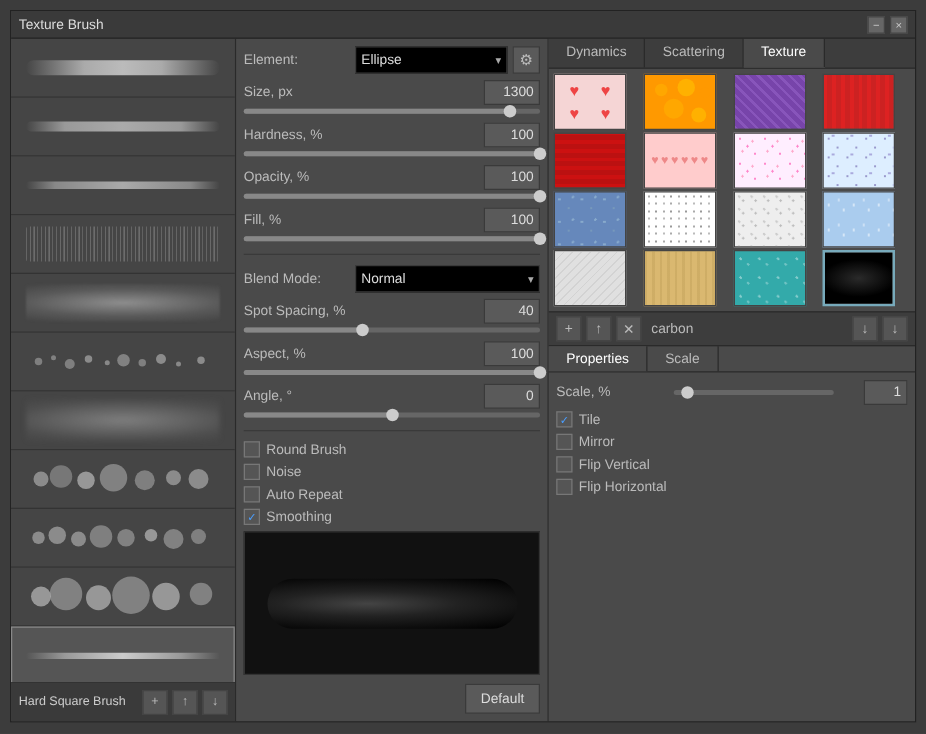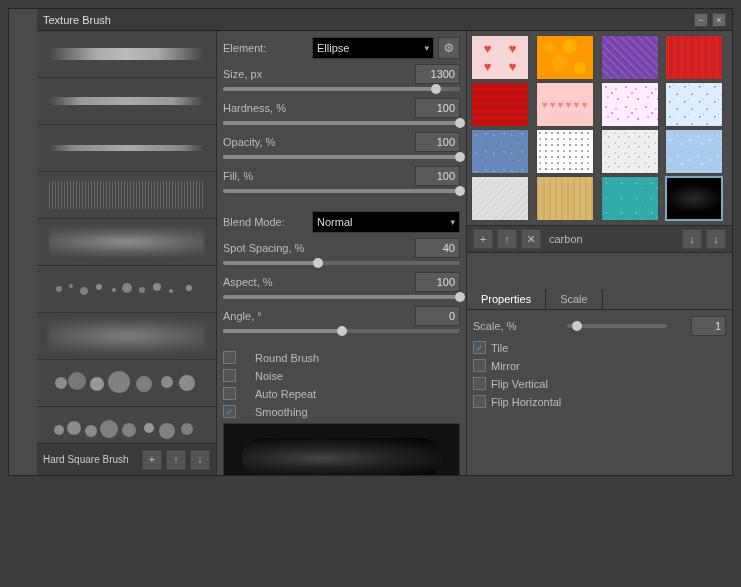--- a/index.html
+++ b/index.html
@@ -11,26 +11,25 @@
       width: 741px;
       height: 587px;
       overflow: hidden;
     }
 
     .main-window {
       position: absolute;
       top: 8px;
       left: 8px;
       width: 725px;
-      height: 468px;
+      height: 570px;
       background: #4a4a4a;
       border: 1px solid #222;
       display: flex;
       flex-direction: column;
-      padding-left: 28px;
     }
 
     .title-bar {
       background: #3a3a3a;
       height: 22px;
       display: flex;
       align-items: center;
       justify-content: space-between;
       padding: 0 6px;
       border-bottom: 1px solid #222;
@@ -248,21 +247,21 @@
 
     .separator {
       height: 1px;
       background: #3a3a3a;
       margin: 3px 0;
     }
 
     .checkbox-row {
       display: flex;
       align-items: center;
-      gap: 19px;
+      gap: 5px;
       cursor: pointer;
     }
 
     .checkbox-box {
       width: 13px;
       height: 13px;
       border: 1px solid #777;
       background: #555;
       display: flex;
       align-items: center;
@@ -395,21 +394,20 @@
       flex: 1;
       color: #bbb;
       font-size: 11px;
       padding: 0 4px;
     }
 
     .sub-tabs-row {
       display: flex;
       border-bottom: 1px solid #2a2a2a;
       flex-shrink: 0;
-      margin-top: 36px;
     }
 
     .sub-tab {
       padding: 4px 14px;
       font-size: 11px;
       color: #bbb;
       cursor: pointer;
       border-right: 1px solid #2a2a2a;
     }
 
@@ -745,20 +743,31 @@
       </div>
 
       <div class="controls-footer">
         <div class="default-btn">Default</div>
       </div>
 
     </div>
 
     <div class="right-panel">
 
+      <div class="tabs-row">
+        <div class="tab">
+          <span>Dynamics</span>
+        </div>
+        <div class="tab">
+          <span>Scattering</span>
+        </div>
+        <div class="tab active">
+          <span>Texture</span>
+        </div>
+      </div>
 
       <div class="texture-grid">
 
         <div class="texture-cell" style="background: #f5d5d5;">
           <div style="display:grid; grid-template-columns:1fr 1fr; gap:2px; padding:4px; width:100%; height:100%; align-items:center; justify-items:center;">
             <span style="color:#e44; font-size:13px;">♥</span>
             <span style="color:#e44; font-size:13px;">♥</span>
             <span style="color:#e44; font-size:13px;">♥</span>
             <span style="color:#e44; font-size:13px;">♥</span>
           </div>

